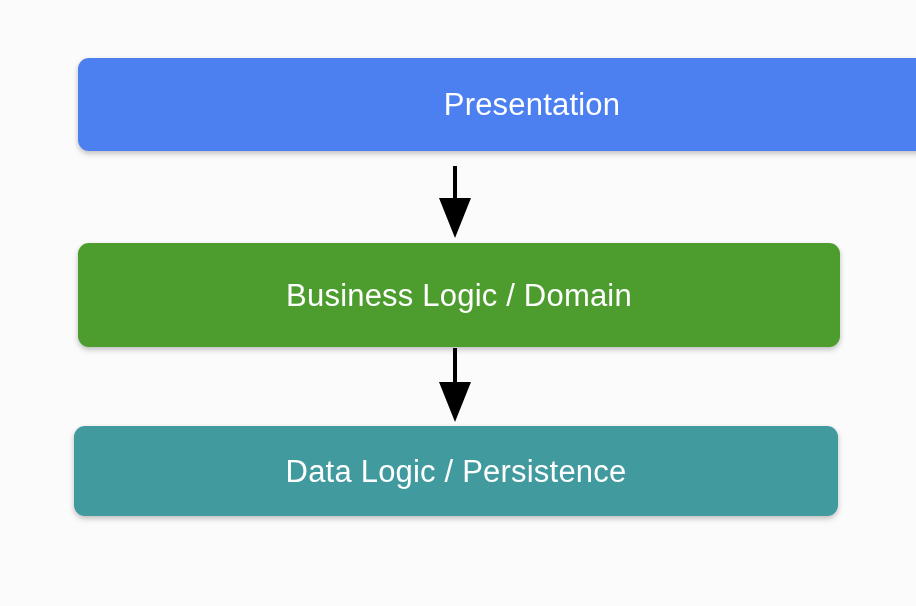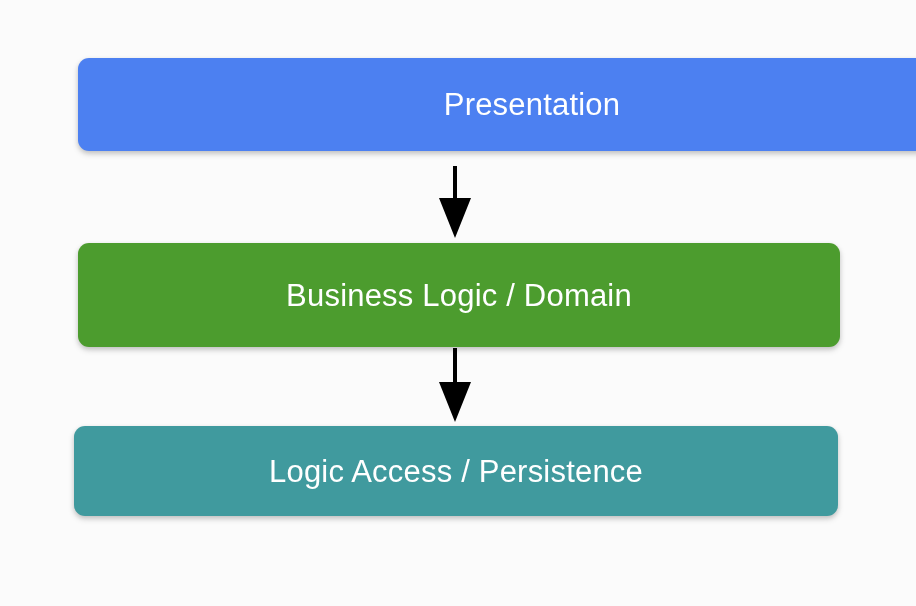--- a/index.html
+++ b/index.html
@@ -101,16 +101,16 @@
 
   <div class="layer-box" id="box-presentation" style="background: rgb(76, 128, 241);">
     <span class="layer-label" style="color: rgb(255, 255, 255);">Presentation</span>
   </div>
 
   <div class="layer-box" id="box-business-logic" style="background: rgb(76, 156, 46);">
     <span class="layer-label" style="color: rgb(255, 255, 255);">Business Logic / Domain</span>
   </div>
 
   <div class="layer-box" id="box-data-access" style="background: rgb(64, 154, 158);">
-    <span class="layer-label" style="color: rgb(255, 255, 255);">Logic Access / Persistence</span>
+    <span class="layer-label" style="color: rgb(255, 255, 255);">Data Logic / Persistence</span>
   </div>
 
 </div>
 
 </body></html>

